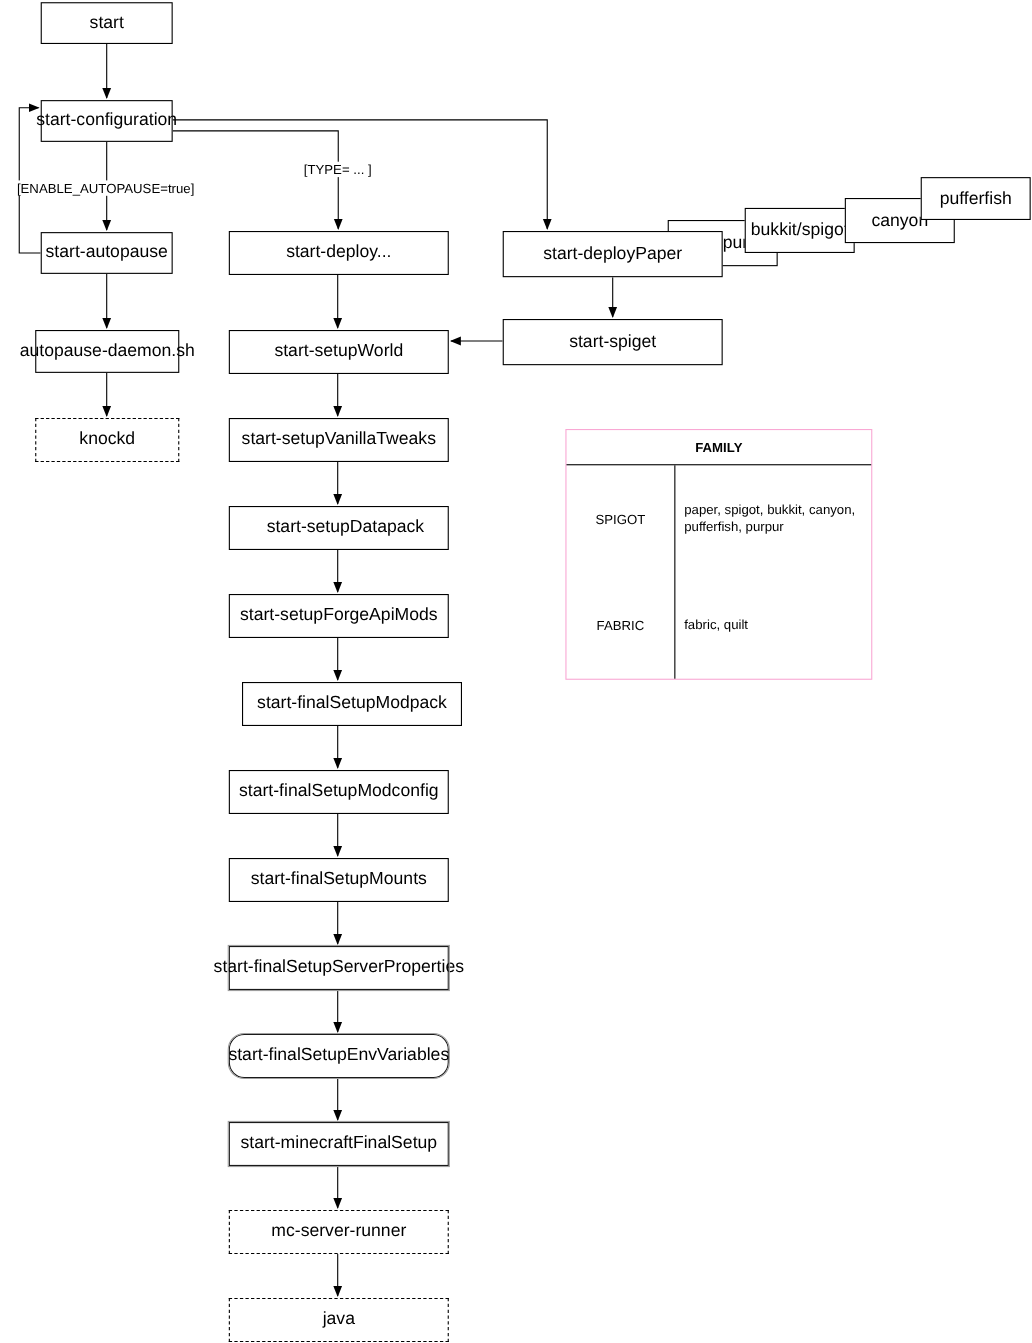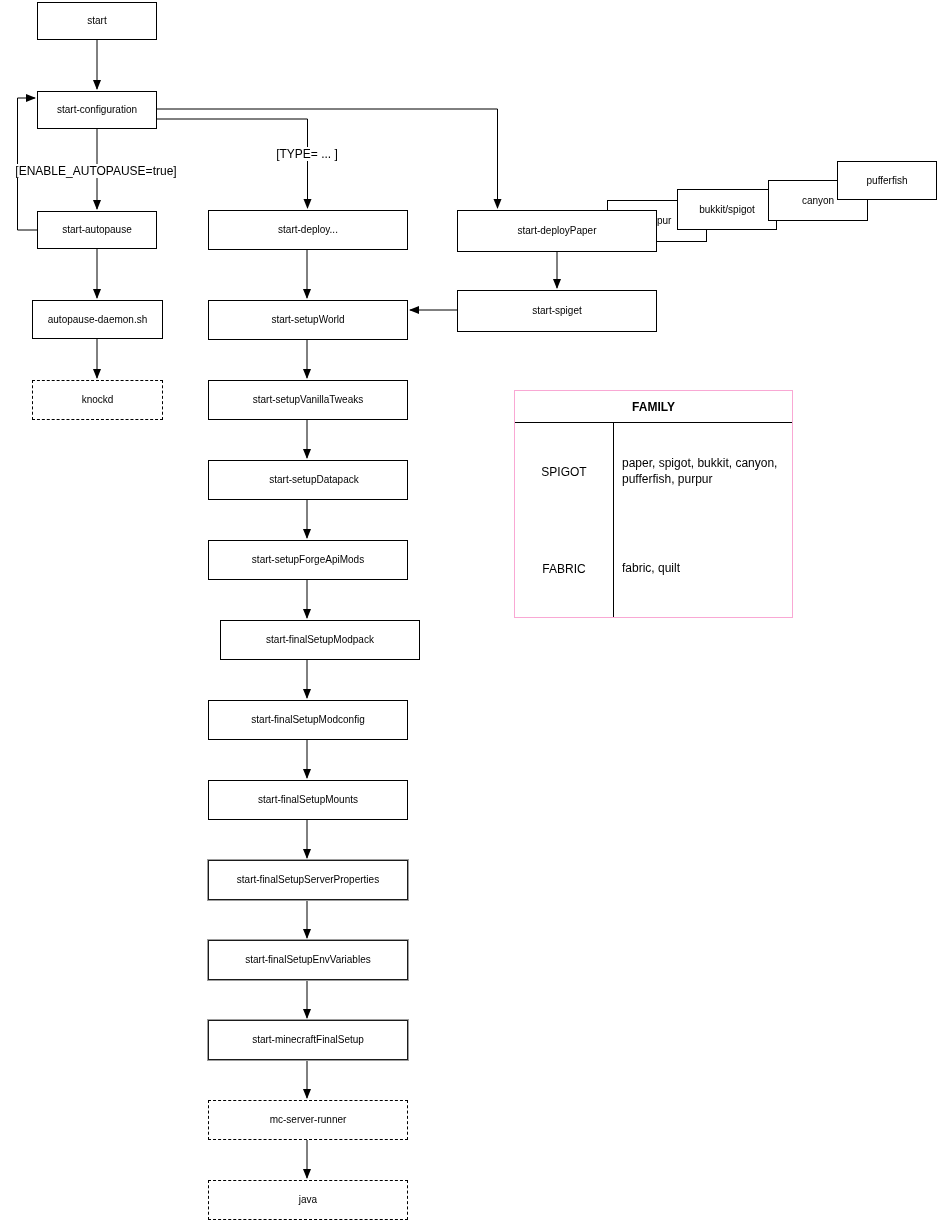--- a/index.html
+++ b/index.html
@@ -4,21 +4,21 @@
 <style>
   html,body{margin:0;padding:0;background:#ffffff;}
   #canvas{
     position:relative;width:938px;height:1221px;background:#ffffff;
     font-family:"Liberation Sans", sans-serif;color:#000;overflow:hidden;
   }
   #edges{position:absolute;left:0;top:0;width:938px;height:1221px;z-index:1;}
   .node{
     position:absolute;box-sizing:border-box;background:#ffffff;
     border:1px solid #000;display:flex;align-items:center;justify-content:center;
-    font-size:10px;line-height:1.2;text-align:center;white-space:nowrap;z-index:2;
+    font-size:16px;line-height:1.2;text-align:center;white-space:nowrap;z-index:2;
   }
   .node.dashed{border:1px dashed #000;}
   .node.highlight{border:1px solid #1a1a1a;outline:1px solid #9e9e9e;}
   .edge-label{
     position:absolute;transform:translate(-50%,-50%);background:#ffffff;
     font-size:12px;white-space:nowrap;z-index:3;padding:0 2px;
   }
   
   .family-table{
     position:absolute;left:514px;top:390px;width:279px;height:228px;
@@ -81,21 +81,21 @@
 
   <div class="node" style="left:208px;top:210px;width:200px;height:40px;">start-deploy...</div>
   <div class="node" style="left:208px;top:300px;width:200px;height:40px;">start-setupWorld</div>
   <div class="node" style="left:208px;top:380px;width:200px;height:40px;">start-setupVanillaTweaks</div>
   <div class="node" style="left:208px;top:460px;width:200px;height:40px;padding-left:12px;">start-setupDatapack</div>
   <div class="node" style="left:208px;top:540px;width:200px;height:40px;">start-setupForgeApiMods</div>
   <div class="node" style="left:220px;top:620px;width:200px;height:40px;">start-finalSetupModpack</div>
   <div class="node" style="left:208px;top:700px;width:200px;height:40px;">start-finalSetupModconfig</div>
   <div class="node" style="left:208px;top:780px;width:200px;height:40px;">start-finalSetupMounts</div>
   <div class="node highlight" style="left:208px;top:860px;width:200px;height:40px;">start-finalSetupServerProperties</div>
-  <div class="node highlight" style="left:208px;top:940px;width:200px;height:40px;">start-finalSetupEnvVariables</div>
+  <div class="node highlight" style="left:208px;top:940px;width:200px;height:40px;border-radius:14px;">start-finalSetupEnvVariables</div>
   <div class="node highlight" style="left:208px;top:1020px;width:200px;height:40px;">start-minecraftFinalSetup</div>
   <div class="node dashed" style="left:208px;top:1100px;width:200px;height:40px;">mc-server-runner</div>
   <div class="node dashed" style="left:208px;top:1180px;width:200px;height:40px;">java</div>
 
   <div class="node" style="left:607px;top:200px;width:100px;height:42px;z-index:2;">purpur</div>
   <div class="node" style="left:457px;top:210px;width:200px;height:42px;z-index:3;">start-deployPaper</div>
   <div class="node" style="left:677px;top:189px;width:100px;height:41px;z-index:3;">bukkit/spigot</div>
   <div class="node" style="left:768px;top:180px;width:100px;height:41px;z-index:4;">canyon</div>
   <div class="node" style="left:837px;top:161px;width:100px;height:39px;z-index:5;">pufferfish</div>
   <div class="node" style="left:457px;top:290px;width:200px;height:42px;">start-spiget</div>

